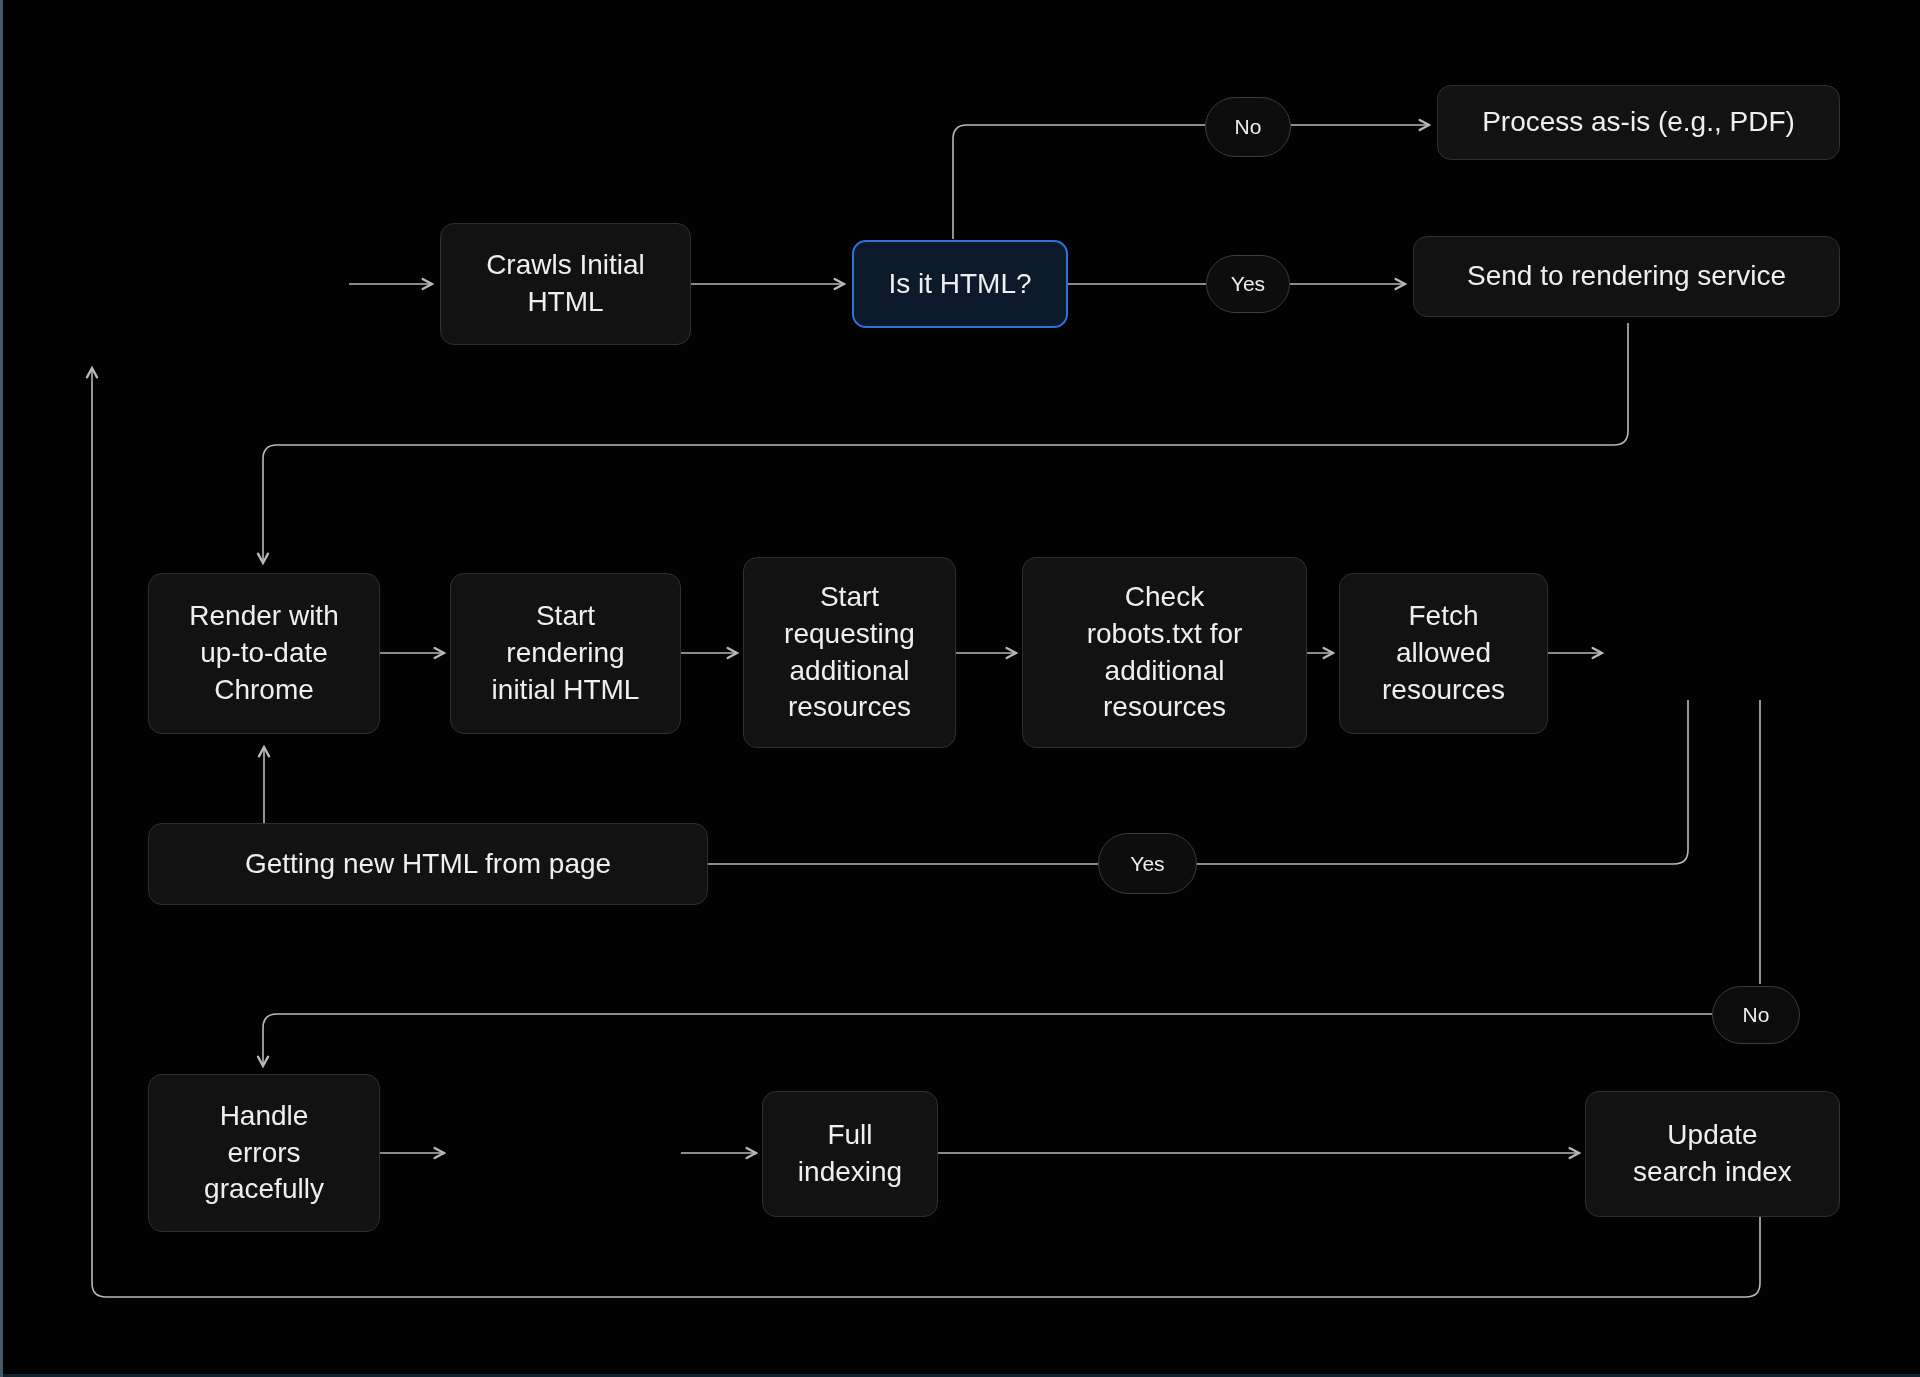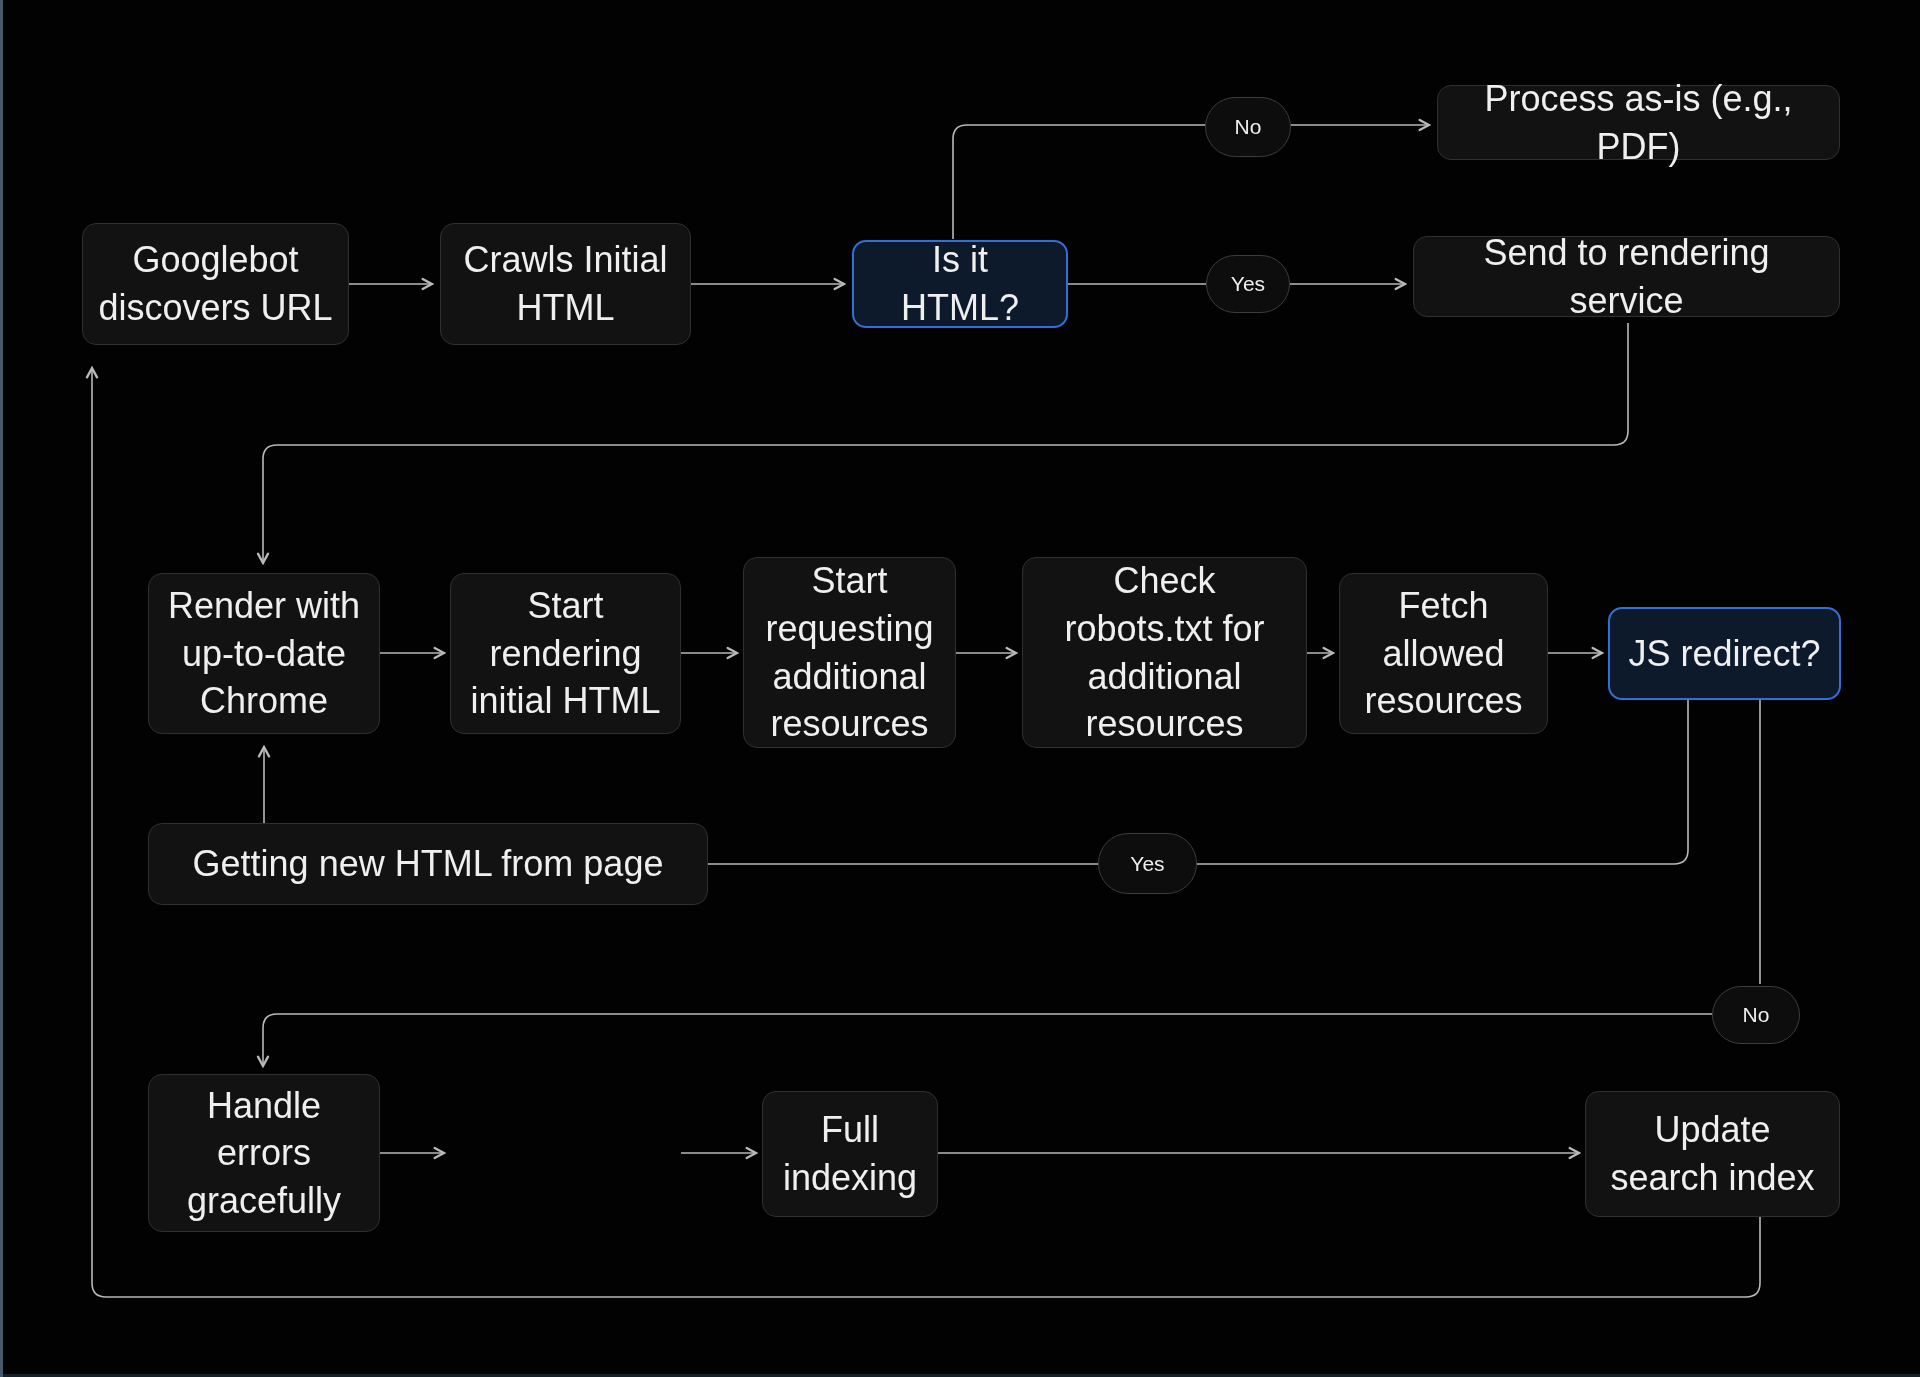--- a/index.html
+++ b/index.html
@@ -27,21 +27,21 @@
   .connectors{position:absolute;left:0;top:0;width:1920px;height:1377px;z-index:1;color:var(--line);}
   .connectors path{stroke:currentColor;stroke-width:1.6;fill:none;}
   .node,.pill{
     position:absolute;display:flex;align-items:center;justify-content:center;
     text-align:center;box-sizing:border-box;z-index:2;
   }
   .node{
     background:var(--node-fill);
     border:1.5px solid var(--node-border);
     border-radius:14px;
-    font-size:36px;line-height:1.32;
+    font-size:28px;line-height:1.32;
     white-space:pre-line;
     padding:8px 14px;
   }
   .node.decision{
     background:var(--decision-fill);
     border:2px solid var(--decision-border);
   }
   .pill{
     background:var(--pill-fill);
     border:1.5px solid var(--pill-border);
@@ -78,22 +78,20 @@
     <path d="M1760,700 L1760,984"></path>
     <path d="M1712,1014 L277,1014 Q263,1014 263,1028 L263,1066" marker-end="url(#arrow)"></path>
     <path d="M380,1153 L444,1153" marker-end="url(#arrow)"></path>
     <path d="M681,1153 L756,1153" marker-end="url(#arrow)"></path>
     <path d="M938,1153 L1579,1153" marker-end="url(#arrow)"></path>
     <path d="M1760,1217 L1760,1283 Q1760,1297 1746,1297 L106,1297 Q92,1297 92,1283 L92,368" marker-end="url(#arrow)"></path>
   </svg>
 
   <div class="node" style="left:1437px;top:85px;width:403px;height:75px"><span>Process as-is (e.g., PDF)</span></div>
 
-  <div class="node" style="left:82px;top:223px;width:267px;height:122px"><span>Googlebot
-discovers URL</span></div>
   <div class="node decision" style="left:852px;top:240px;width:216px;height:88px"><span>Is it HTML?</span></div>
   <div class="node" style="left:440px;top:223px;width:251px;height:122px"><span>Crawls Initial
 HTML</span></div>
   <div class="node" style="left:1413px;top:236px;width:427px;height:81px"><span>Send to rendering service</span></div>
 
   <div class="node" style="left:148px;top:573px;width:232px;height:161px"><span>Render with
 up-to-date
 Chrome</span></div>
   <div class="node" style="left:450px;top:573px;width:231px;height:161px"><span>Start
 rendering
@@ -102,21 +100,20 @@
 requesting
 additional
 resources</span></div>
   <div class="node" style="left:1022px;top:557px;width:285px;height:191px"><span>Check
 robots.txt for
 additional
 resources</span></div>
   <div class="node" style="left:1339px;top:573px;width:209px;height:161px"><span>Fetch
 allowed
 resources</span></div>
-  <div class="node decision" style="left:1608px;top:607px;width:233px;height:93px"><span>JS redirect?</span></div>
 
   <div class="node" style="left:148px;top:823px;width:560px;height:82px"><span>Getting new HTML from page</span></div>
 
   <div class="node" style="left:148px;top:1074px;width:232px;height:158px"><span>Handle
 errors
 gracefully</span></div>
   <div class="node" style="left:762px;top:1091px;width:176px;height:126px"><span>Full
 indexing</span></div>
   <div class="node" style="left:1585px;top:1091px;width:255px;height:126px"><span>Update
 search index</span></div>

